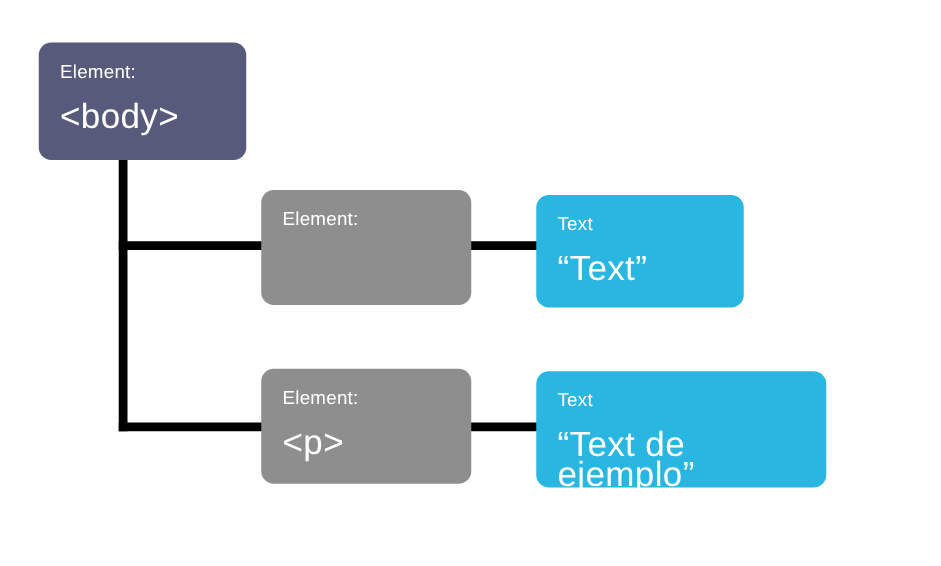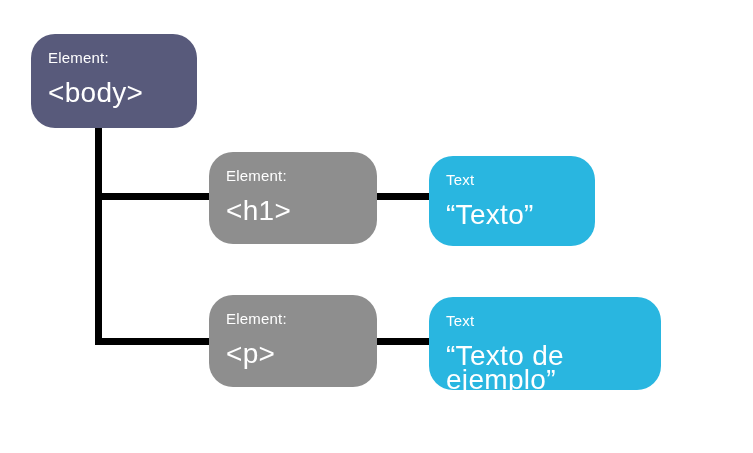--- a/index.html
+++ b/index.html
@@ -10,21 +10,21 @@
   }
   .canvas {
     position: relative;
     width: 753px;
     height: 453px;
     background: #ffffff;
     overflow: hidden;
   }
   .node {
     position: absolute;
-    border-radius: 24px;
+    border-radius: 10px;
     color: #ffffff;
     box-sizing: border-box;
     padding: 14px 16px 0 17px;
     z-index: 2;
   }
   .node .type-label {
     display: block;
     font-size: 15px;
     font-weight: 400;
     line-height: 19px;
@@ -67,31 +67,30 @@
   <div class="connector conn-h1-text" style="background-color: rgb(0, 0, 0);"></div>
   <div class="connector conn-p-text" style="background-color: rgb(0, 0, 0);"></div>
 
   <div class="node node-body" style="background-color: rgb(88, 90, 123);">
     <span class="type-label">Element:</span>
     <span class="value-label">&lt;body&gt;</span>
   </div>
 
   <div class="node node-h1" style="background-color: rgb(142, 142, 142);">
     <span class="type-label">Element:</span>
-    <span class="value-label">&lt;h1&gt;</span>
   </div>
 
   <div class="node node-hola" style="background-color: rgb(41, 182, 224);">
     <span class="type-label">Text</span>
-    <span class="value-label">“Texto”</span>
+    <span class="value-label">“Text”</span>
   </div>
 
   <div class="node node-p" style="background-color: rgb(142, 142, 142);">
     <span class="type-label">Element:</span>
     <span class="value-label">&lt;p&gt;</span>
   </div>
 
   <div class="node node-texto" style="background-color: rgb(41, 182, 224);">
     <span class="type-label">Text</span>
-    <span class="value-label">“Texto de ejemplo”</span>
+    <span class="value-label">“Text de ejemplo”</span>
   </div>
 
 </div>
 
 </body></html>

